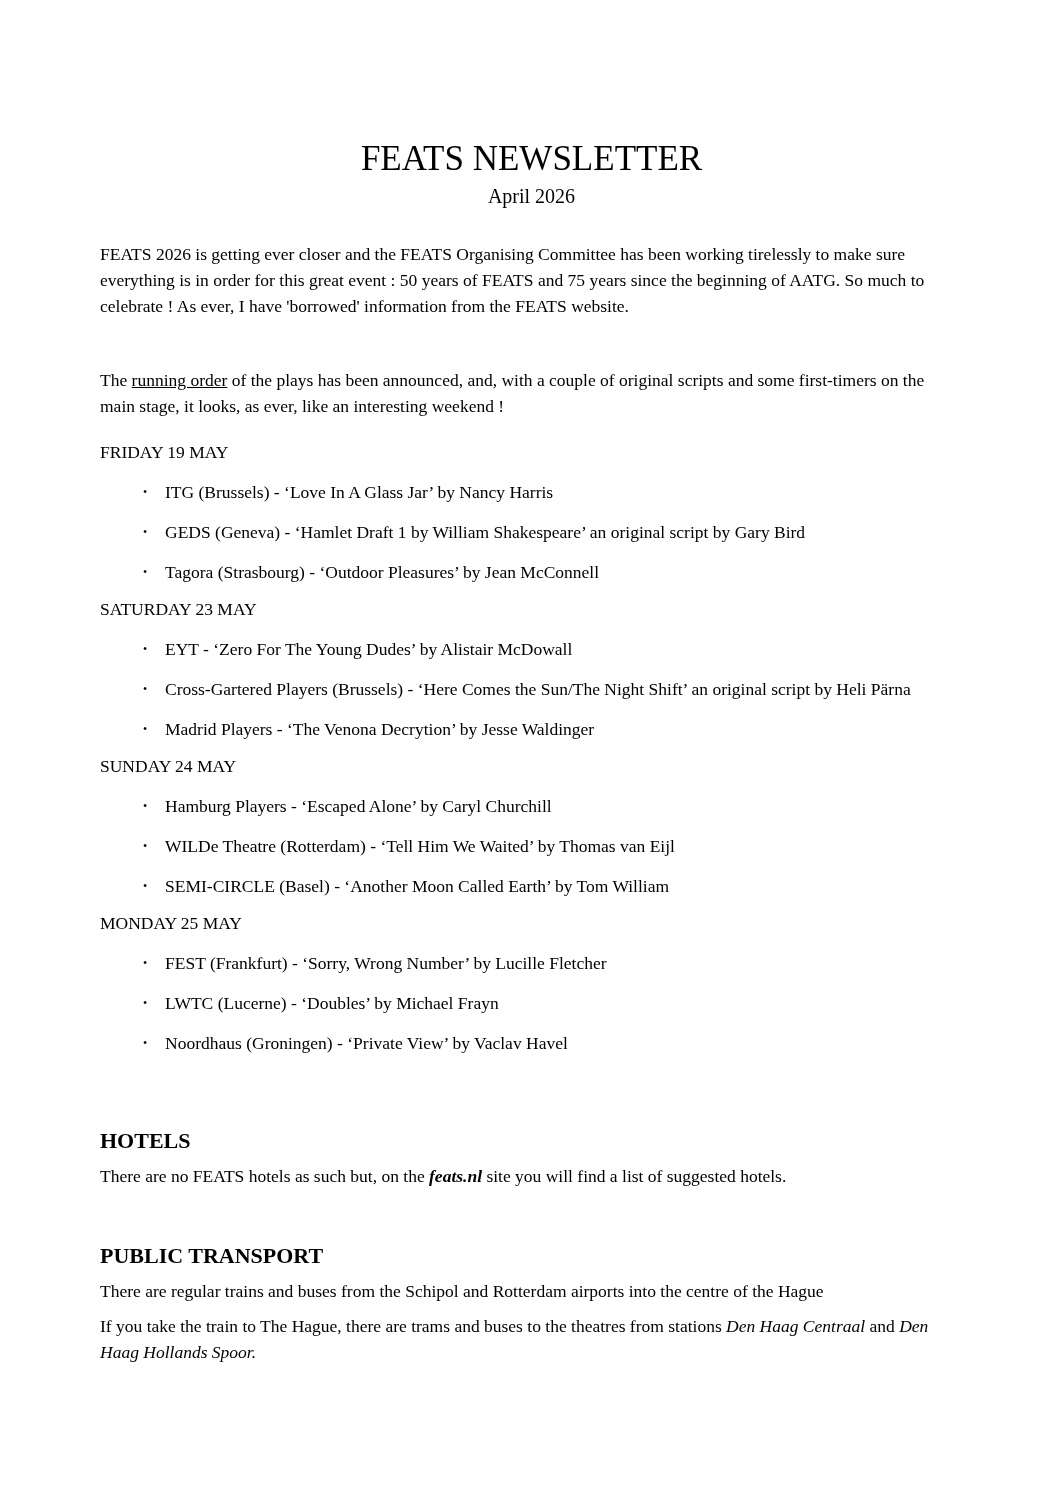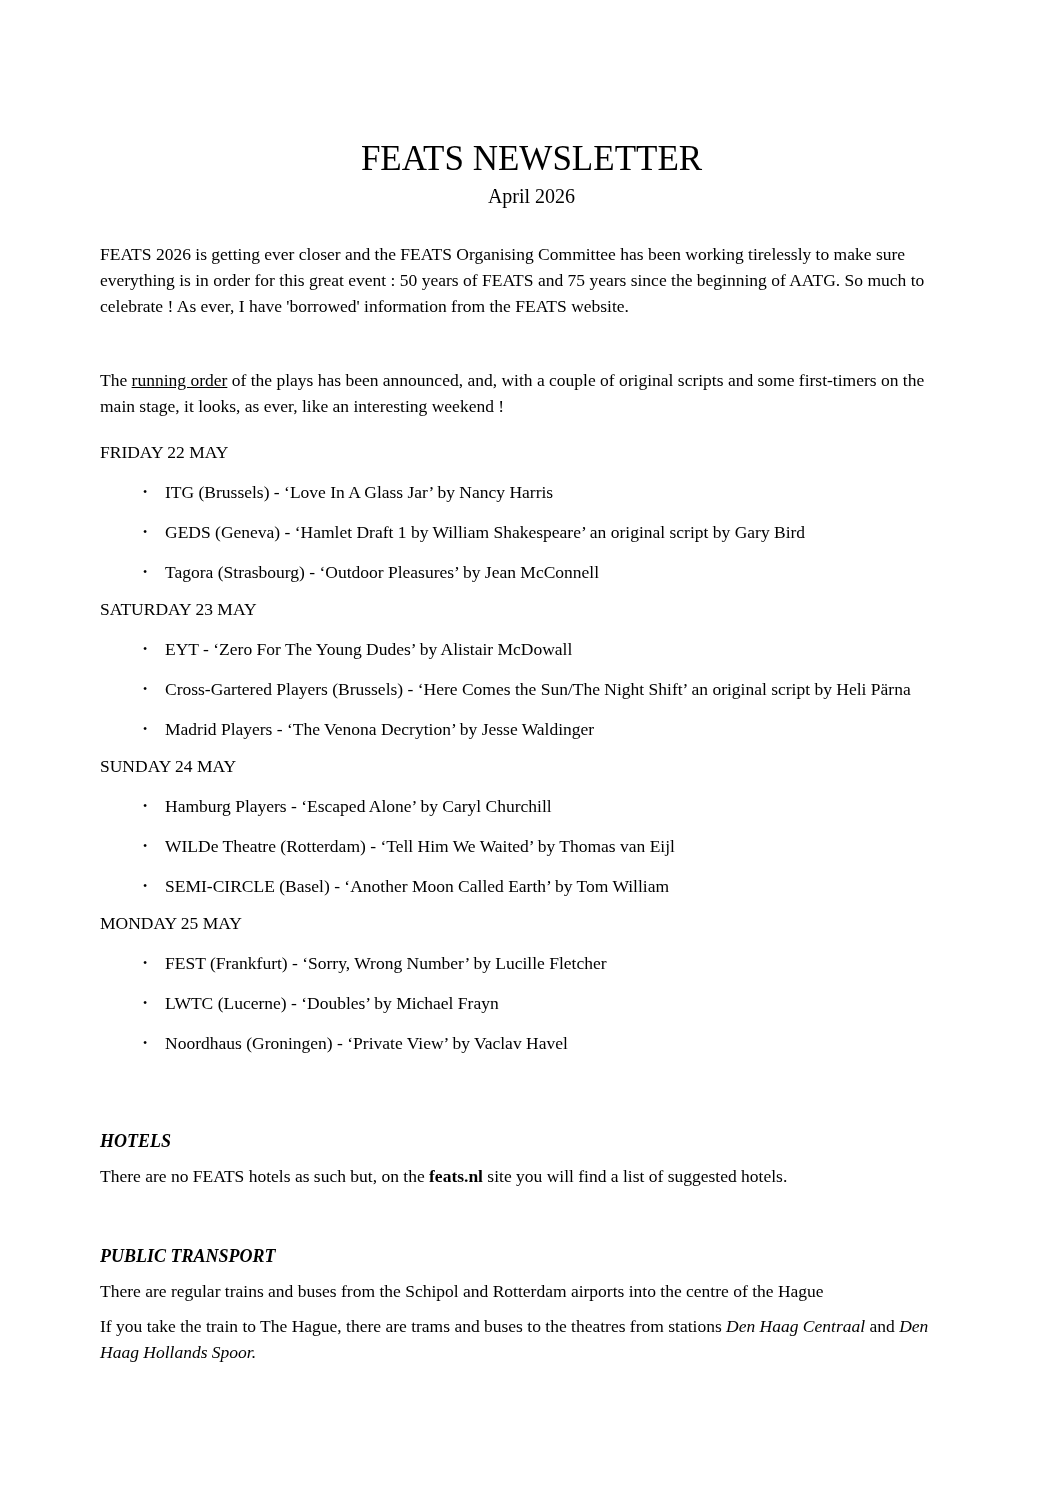--- a/index.html
+++ b/index.html
@@ -52,48 +52,47 @@
   }
   .play-list li::before {
     content: "\2022";
     position: absolute;
     left: 43px;
     top: 0;
     font-size: 12px;
     line-height: 26px;
   }
   .section-heading {
-    font-size: 18px;
+    font-size: 22px;
     line-height: 26px;
     font-weight: bold;
-    font-style: italic;
   }
   .hotels-section { margin-top: 72px; }
   .hotels-section .section-para { margin-top: 9px; }
   .transport-section { margin-top: 54px; }
   .transport-section .section-para { margin-top: 9px; }
-  .bold { font-weight: bold; }
+  .bold { font-weight: bold; font-style: italic; }
   .italic { font-style: italic; }
 </style>
 </head>
 <body>
 
 <div class="page">
 
   <h1 class="doc-title">FEATS NEWSLETTER</h1>
   <div class="doc-subtitle">April 2026</div>
 
   <p class="intro-para">FEATS 2026 is getting ever closer and the FEATS Organising Committee has been working tirelessly to make sure everything is in order for this great event : 50 years of FEATS and 75 years since the beginning of AATG. So much to celebrate ! As ever, I have 'borrowed'  information from the FEATS website.</p>
 
   <p class="running-order-para"><span>The </span><a class="running-order-link">running order</a><span> of the plays has been announced, and, with a couple of original scripts and some first-timers on the main stage, it looks, as ever, like an interesting weekend !</span></p>
 
   <div class="schedule">
 
     <section>
-      <h2 class="day-heading">FRIDAY 22 MAY</h2>
+      <h2 class="day-heading">FRIDAY 19 MAY</h2>
       <ul class="play-list">
         <li>ITG (Brussels) - ‘Love In A Glass Jar’ by Nancy Harris</li>
         <li>GEDS (Geneva) - ‘Hamlet Draft 1 by William Shakespeare’ an original script by Gary Bird</li>
         <li>Tagora (Strasbourg) - ‘Outdoor Pleasures’ by Jean McConnell</li>
       </ul>
     </section>
 
     <section>
       <h2 class="day-heading">SATURDAY 23 MAY</h2>
       <ul class="play-list">

